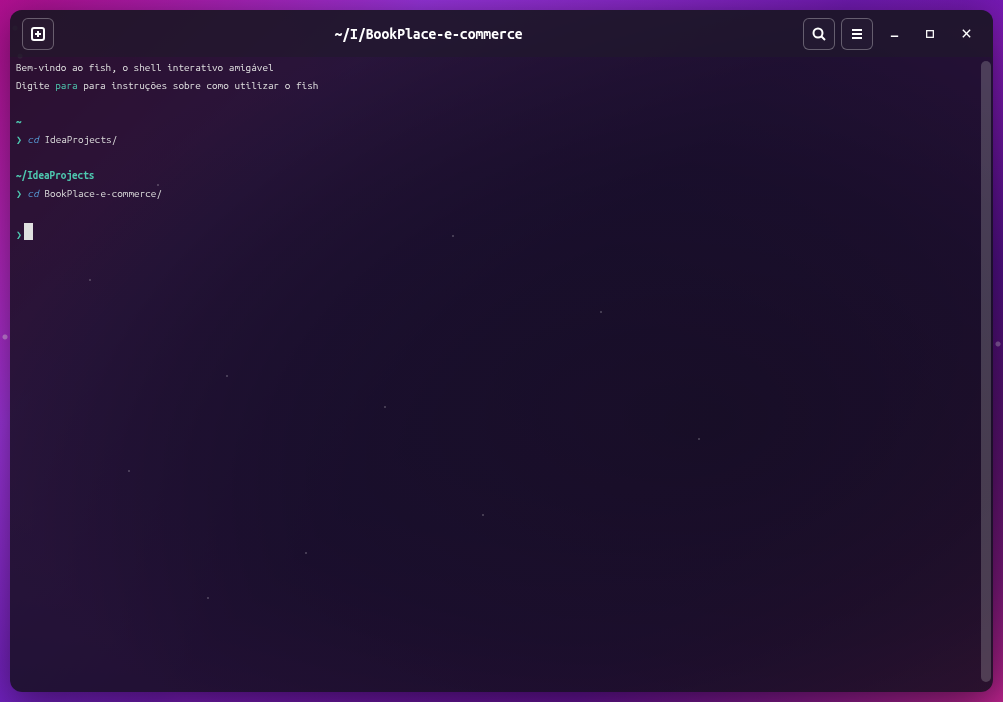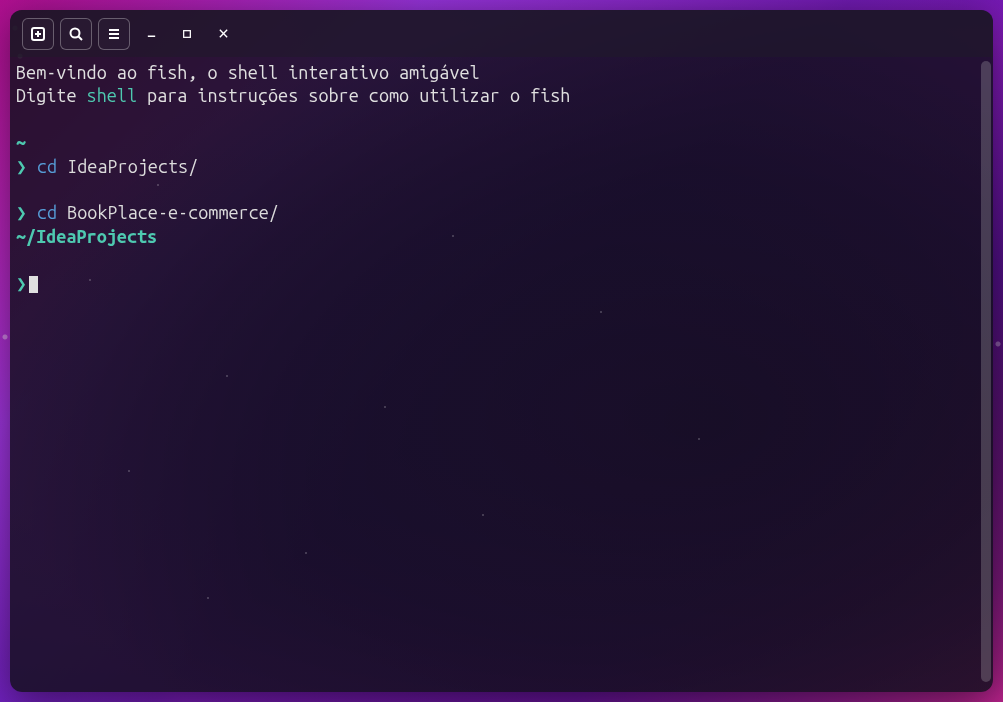--- a/index.html
+++ b/index.html
@@ -101,21 +101,21 @@
       cursor: pointer;
       background: transparent;
       border: none;
       font-size: 13px;
     }
     .terminal-body {
       flex: 1;
       padding: 4px 6px;
       color: #e0e0e0;
       line-height: 1.3;
-      font-size: 18px;
+      font-size: 10px;
       position: relative;
       overflow: hidden;
       background: 
         radial-gradient(ellipse at 60% 55%, rgba(30,15,50,0.3) 0%, rgba(20,10,35,0.15) 50%, transparent 80%);
     }
     .scrollbar {
       position: absolute;
       right: 2px;
       top: 4px;
       width: 10px;
@@ -133,20 +133,21 @@
     .cyan-path {
       color: #4ec9b0;
       font-weight: bold;
     }
     .prompt-arrow {
       color: #4ec9b0;
       font-weight: bold;
     }
     .cd-cmd {
       color: #569cd6;
+      font-style: italic;
     }
     .dir-link {
       color: #dcdcdc;
     }
     .on-text {
       color: #dcdcdc;
     }
     .branch-icon {
       color: #ff6ec7;
     }
@@ -184,20 +185,21 @@
   <div class="titlebar">
     <div class="titlebar-left">
       <button class="titlebar-btn framed">
         <svg viewBox="0 0 16 16">
           <rect x="2" y="2" width="12" height="12" rx="2"></rect>
           <line x1="8" y1="5" x2="8" y2="11"></line>
           <line x1="5" y1="8" x2="11" y2="8"></line>
         </svg>
       </button>
     </div>
+    <div class="titlebar-title">~/I/BookPlace-e-commerce</div>
     <div class="titlebar-right">
       <button class="titlebar-btn framed">
         <svg viewBox="0 0 16 16">
           <circle cx="7" cy="7" r="4.5"></circle>
           <line x1="10.5" y1="10.5" x2="14" y2="14"></line>
         </svg>
       </button>
       <button class="titlebar-btn framed">
         <svg viewBox="0 0 16 16">
           <line x1="3" y1="4" x2="13" y2="4"></line>
@@ -233,28 +235,28 @@
       <div class="star" style="top:78%;left:30%"></div>
       <div class="star" style="top:28%;left:45%"></div>
       <div class="star" style="top:55%;left:38%"></div>
       <div class="star" style="top:72%;left:48%"></div>
       <div class="star" style="top:40%;left:60%"></div>
       <div class="star" style="top:85%;left:20%"></div>
       <div class="star" style="top:60%;left:70%"></div>
     </div>
 
     <div class="line">Bem-vindo ao fish, o shell interativo amigável</div>
-    <div class="line"><span>Digite </span><span class="help">shell</span><span> para instruções sobre como utilizar o fish</span></div>
+    <div class="line"><span>Digite </span><span class="help">para</span><span> para instruções sobre como utilizar o fish</span></div>
     <div class="line"> </div>
 
     <div class="line"><span class="cyan-path">~</span></div>
     <div class="line"><span class="prompt-arrow">❯</span> <span class="cd-cmd">cd</span> <span class="dir-link">IdeaProjects/</span></div>
     <div class="line"> </div>
 
+    <div class="line"><span class="cyan-path">~/IdeaProjects</span></div>
     <div class="line"><span class="prompt-arrow">❯</span> <span class="cd-cmd">cd</span> <span class="dir-link">BookPlace-e-commerce/</span></div>
-    <div class="line"><span class="cyan-path">~/IdeaProjects</span></div>
     <div class="line"> </div>
 
     <div class="line"><span class="prompt-arrow">❯</span><span class="cursor-block"></span></div>
 
     <div class="scrollbar"></div>
   </div>
 </div>
 
 </body></html>

